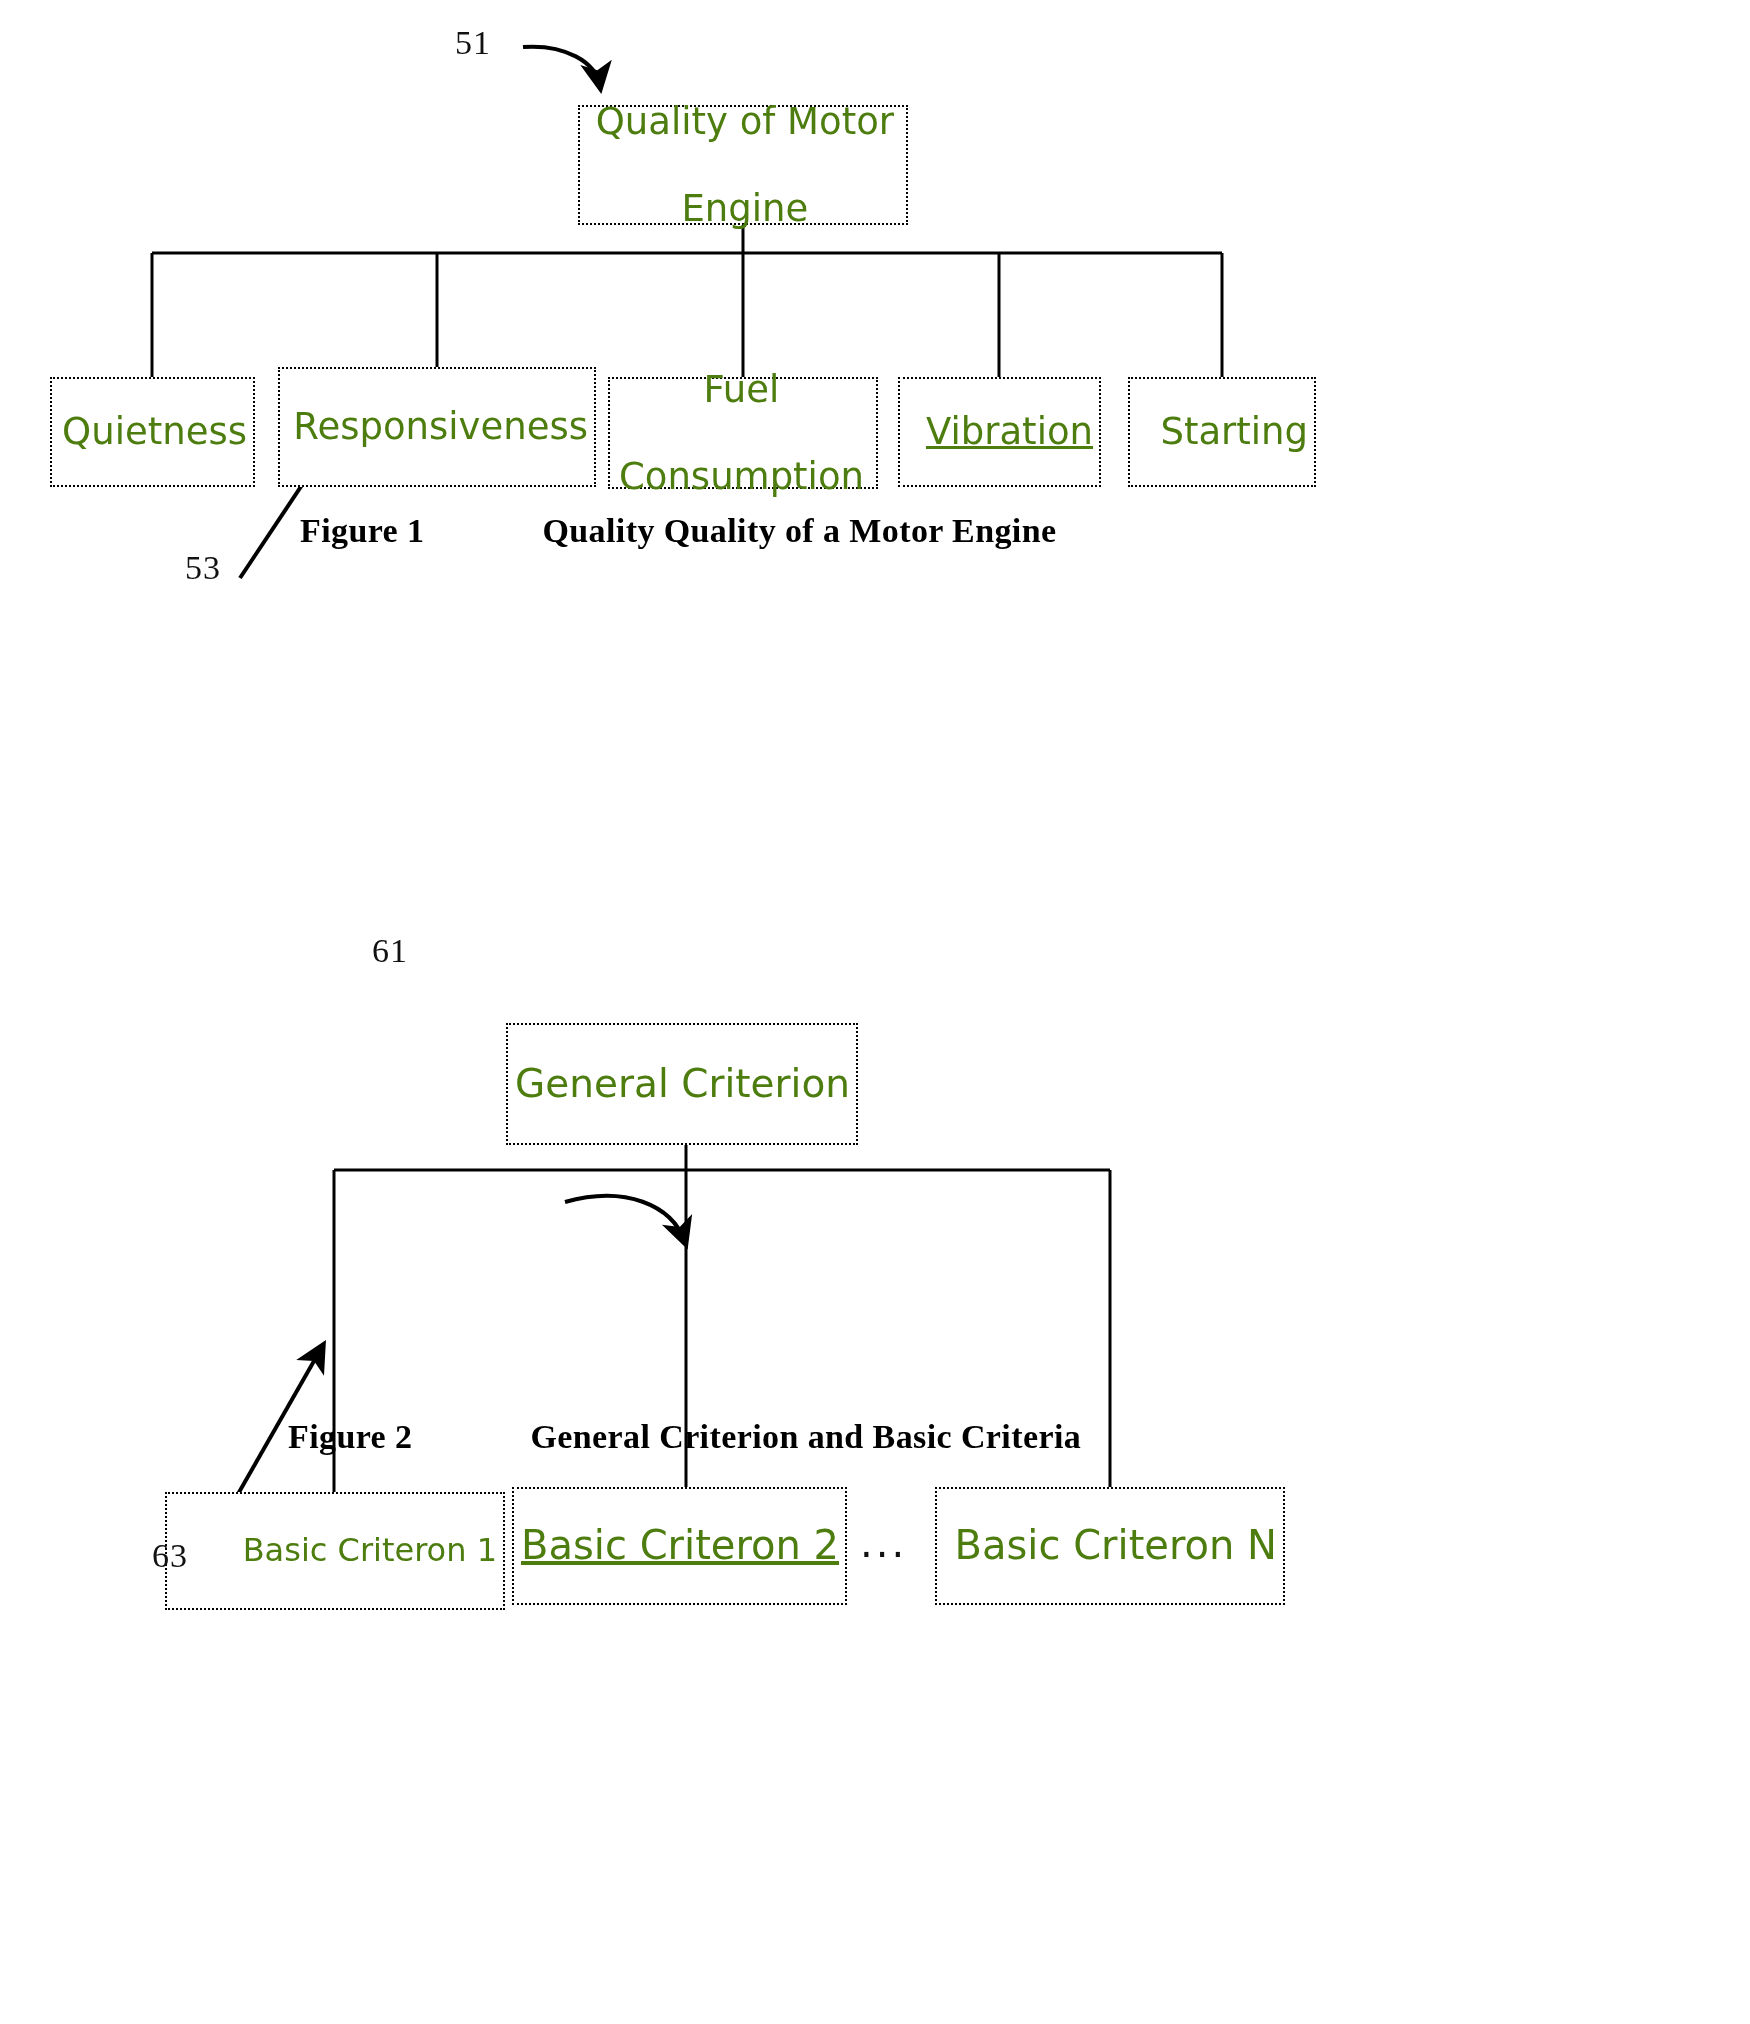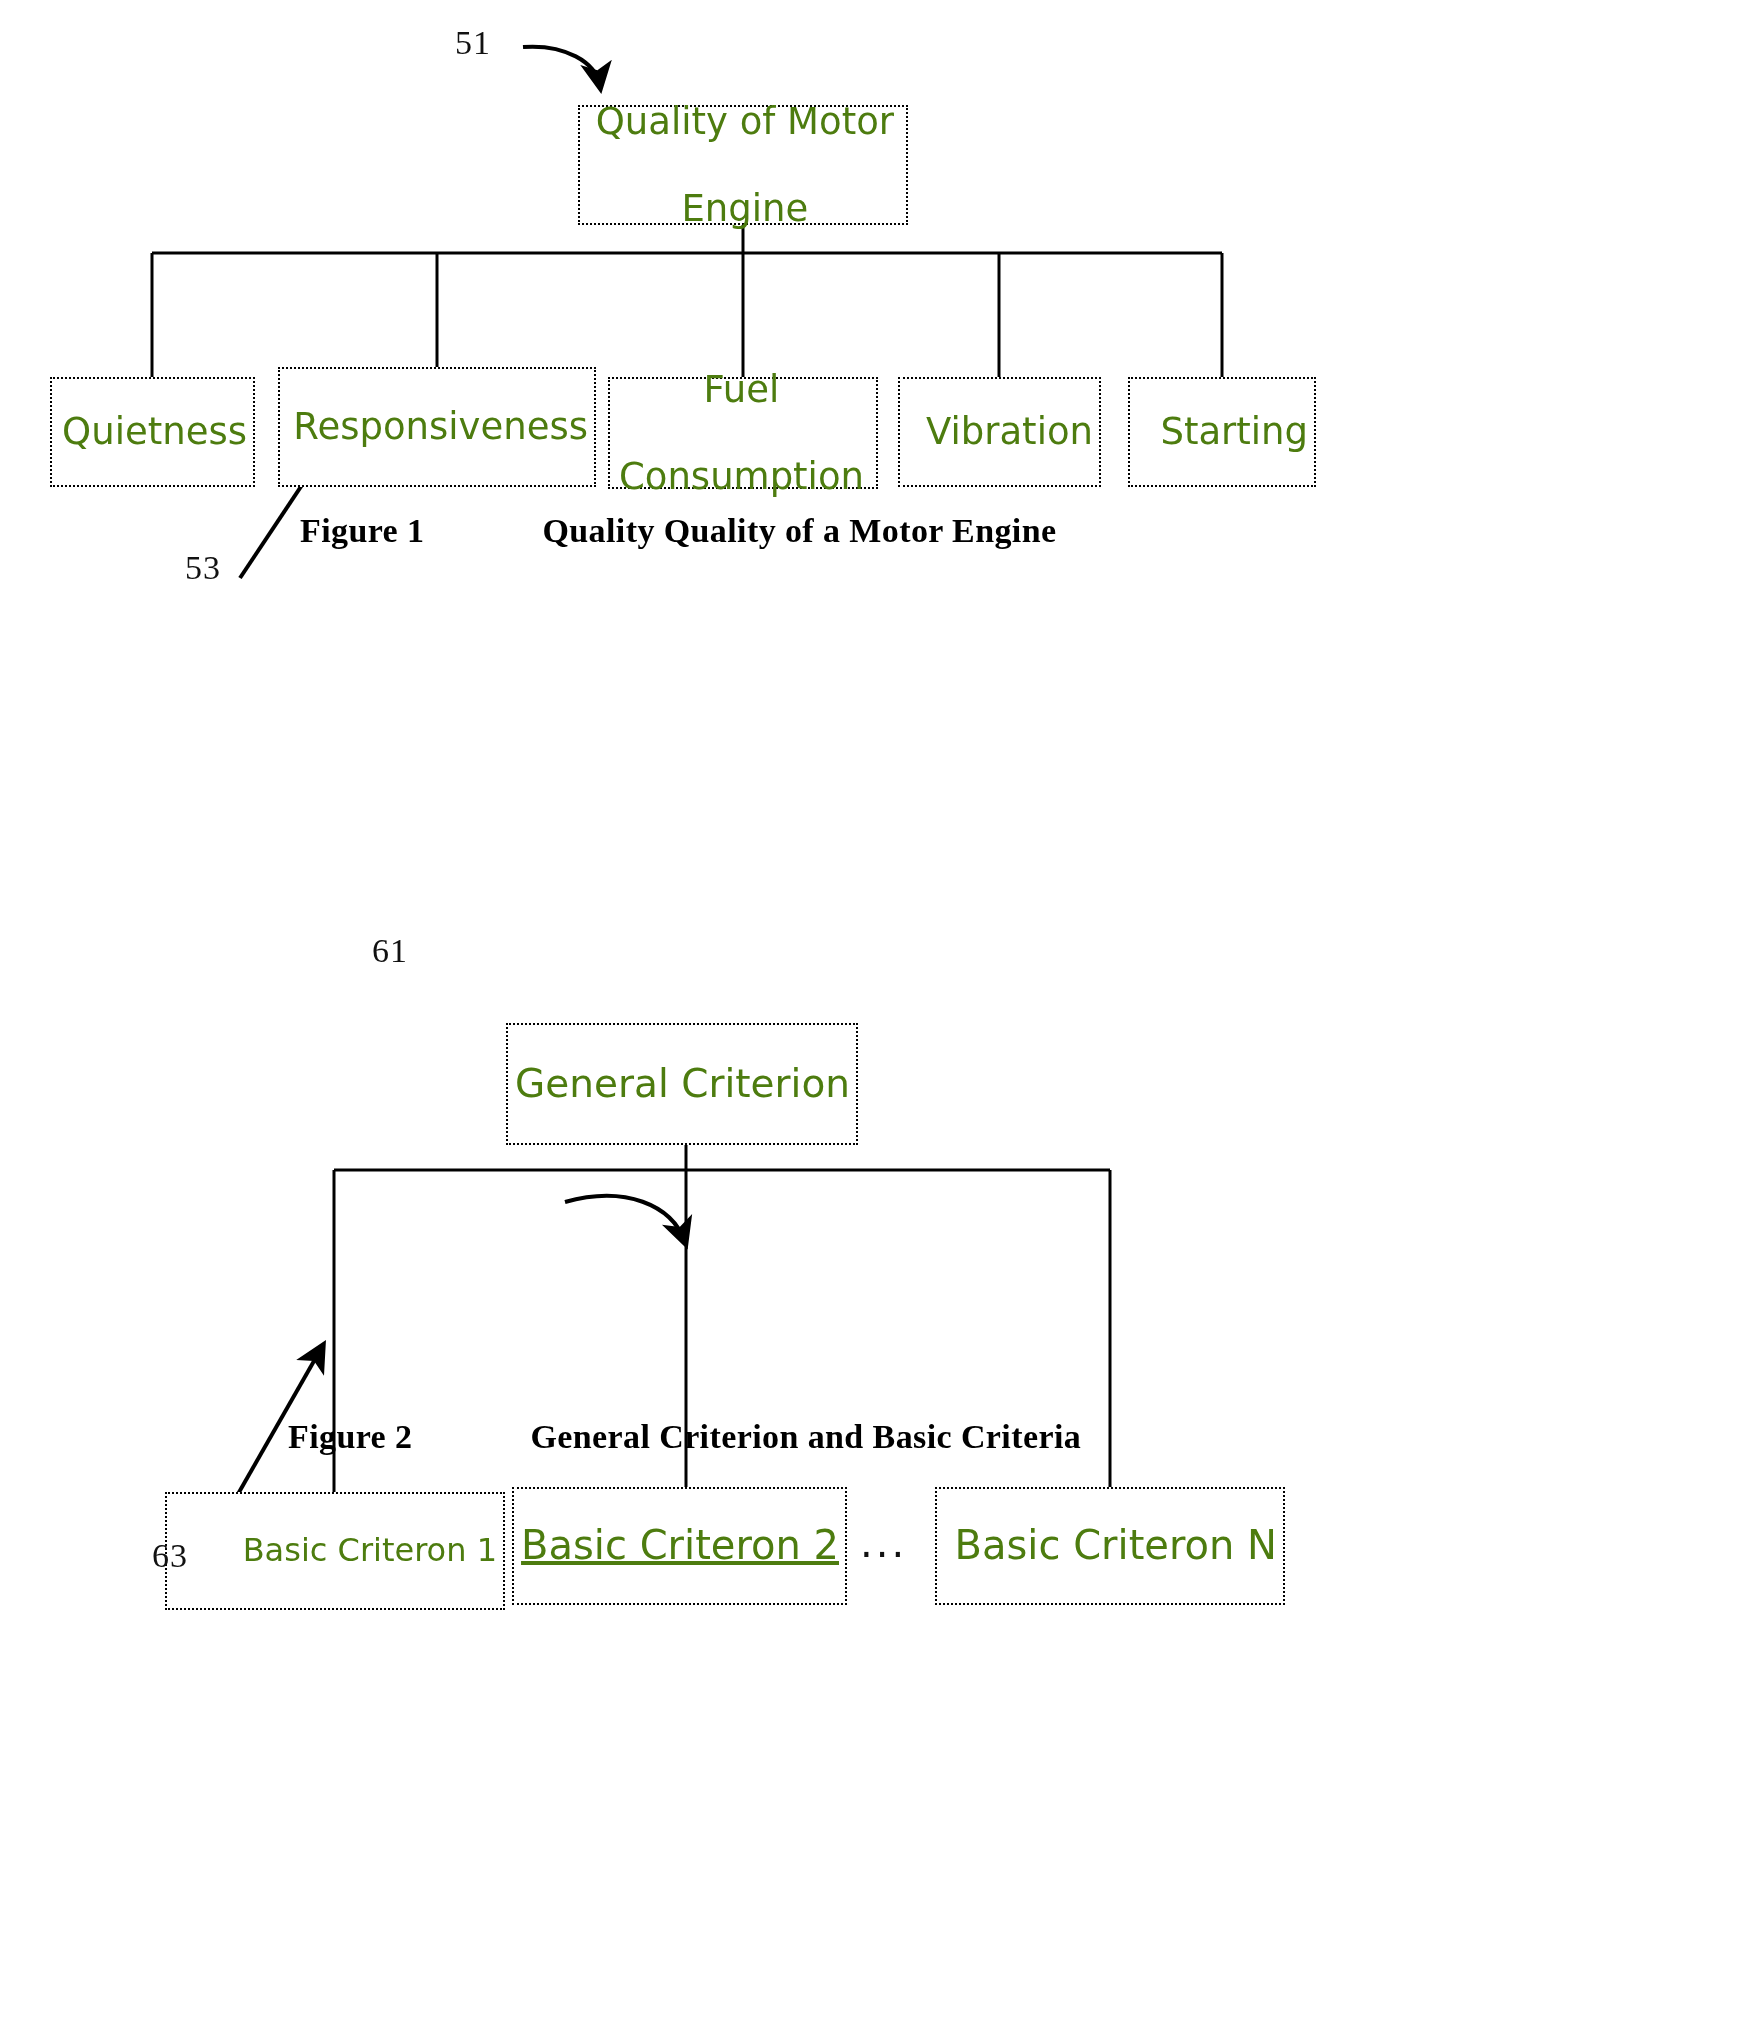--- a/index.html
+++ b/index.html
@@ -39,21 +39,21 @@
   .node span { display: block; padding: 0 6px; }
 
   
   #fig1-root {
     left: 578px; top: 105px; width: 330px; height: 120px;
     font-size: 37px;
   }
   #fig1-c0 { left: 50px;   top: 377px; width: 205px; height: 110px; font-size: 37px; }
   #fig1-c1 { left: 278px;  top: 367px; width: 318px; height: 120px; font-size: 37px; }
   #fig1-c2 { left: 608px;  top: 377px; width: 270px; height: 112px; font-size: 37px; }
-  #fig1-c3 { left: 898px;  top: 377px; width: 203px; height: 110px; font-size: 37px; }
+  #fig1-c3 { left: 898px;  top: 377px; width: 203px; height: 110px; font-size: 37px; text-decoration: underline; }
   #fig1-c4 { left: 1128px; top: 377px; width: 188px; height: 110px; font-size: 37px; }
 
   
   #fig2-root {
     left: 506px; top: 1023px; width: 352px; height: 122px;
     font-size: 39px;
   }
   #fig2-c0 { left: 165px; top: 1492px; width: 340px; height: 118px; font-size: 32px; }
   #fig2-c1 { left: 512px; top: 1487px; width: 335px; height: 118px; font-size: 40px; text-decoration: underline; }
   #fig2-c2 { left: 935px; top: 1487px; width: 350px; height: 118px; font-size: 40px; }

